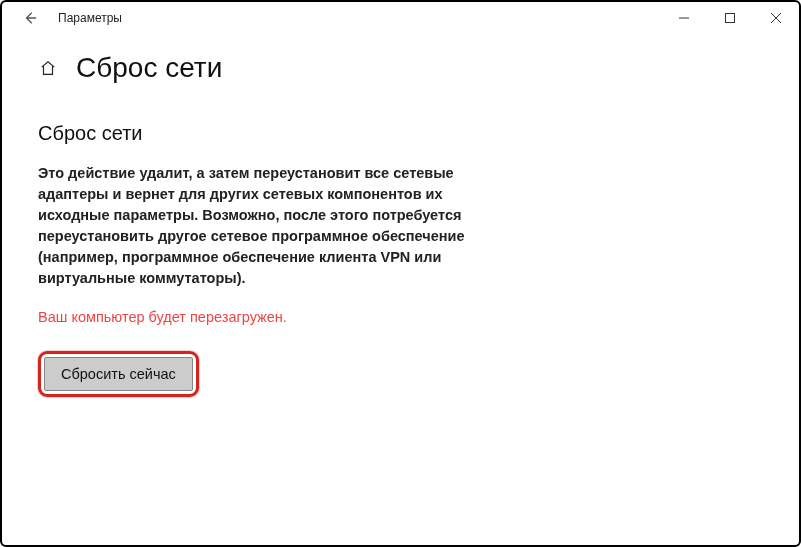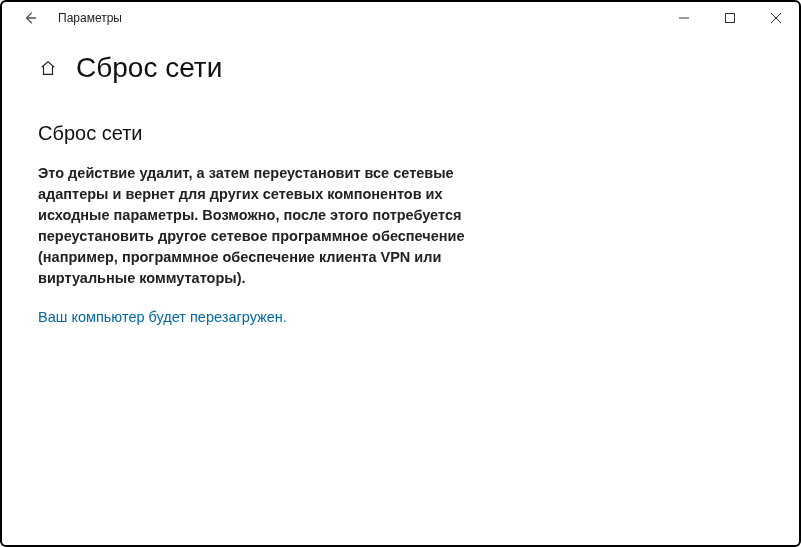--- a/index.html
+++ b/index.html
@@ -77,21 +77,21 @@
     }
     .description {
       font-size: 14.5px;
       line-height: 1.45;
       color: #222;
       margin-bottom: 20px;
       font-weight: bold;
     }
     .notice {
       font-size: 14.5px;
-      color: #0369a1;
+      color: #ef4444;
       margin-bottom: 26px;
     }
     .reset-btn-wrap {
       display: inline-block;
       border: 3px solid #d6231e;
       border-radius: 9px;
       padding: 3px;
       box-shadow: 0 0 0 1px rgba(214,35,30,.2);
     }
     .reset-btn {
@@ -140,13 +140,16 @@
       <path d="M3 9 L10 3 L17 9 M5 8 L5 17 L15 17 L15 8"></path>
     </svg>
   </div>
   <h1 class="page-title">Сброс сети</h1>
 </div>
 
 <div class="content">
   <h2 class="section-heading">Сброс сети</h2>
   <p class="description">Это действие удалит, а затем переустановит все сетевые адаптеры и вернет для других сетевых компонентов их исходные параметры. Возможно, после этого потребуется переустановить другое сетевое программное обеспечение (например, программное обеспечение клиента VPN или виртуальные коммутаторы).</p>
   <p class="notice">Ваш компьютер будет перезагружен.</p>
+  <div class="reset-btn-wrap">
+    <button class="reset-btn">Сбросить сейчас</button>
+  </div>
 </div>
 
 </body></html>

